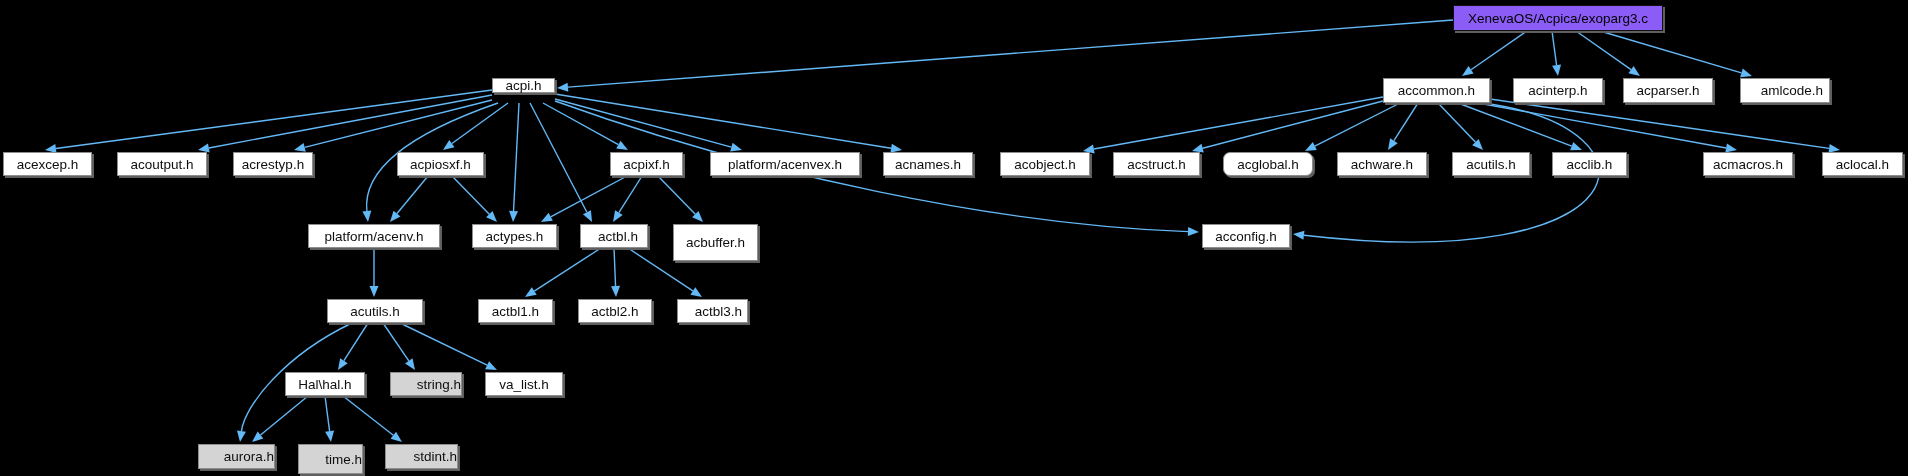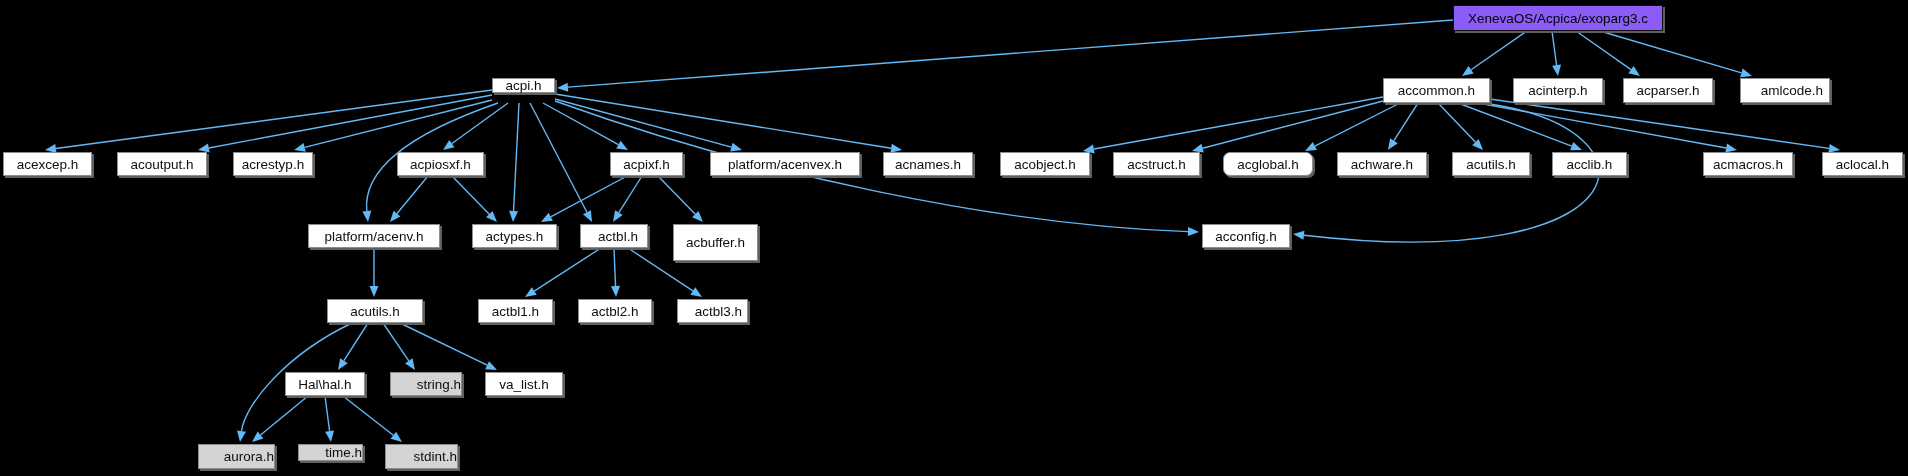--- a/index.html
+++ b/index.html
@@ -196,19 +196,19 @@
     </div>
     <div class="node gray" style="left: 390px; top: 372px; width: 72px; height: 24px;">
       <span>string.h</span>
     </div>
     <div class="node" style="left: 485px; top: 372px; width: 78px; height: 24px;">
       <span>va_list.h</span>
     </div>
     <div class="node gray" style="left: 198px; top: 444px; width: 77px; height: 25px;">
       <span>aurora.h</span>
     </div>
-    <div class="node gray" style="left: 298px; top: 444px; width: 65px; height: 17px;">
+    <div class="node gray" style="left: 298px; top: 444px; width: 65px; height: 30px;">
       <span>time.h</span>
     </div>
     <div class="node gray" style="left: 385px; top: 444px; width: 73px; height: 25px;">
       <span>stdint.h</span>
     </div>
   </div>
 
 </body></html>

